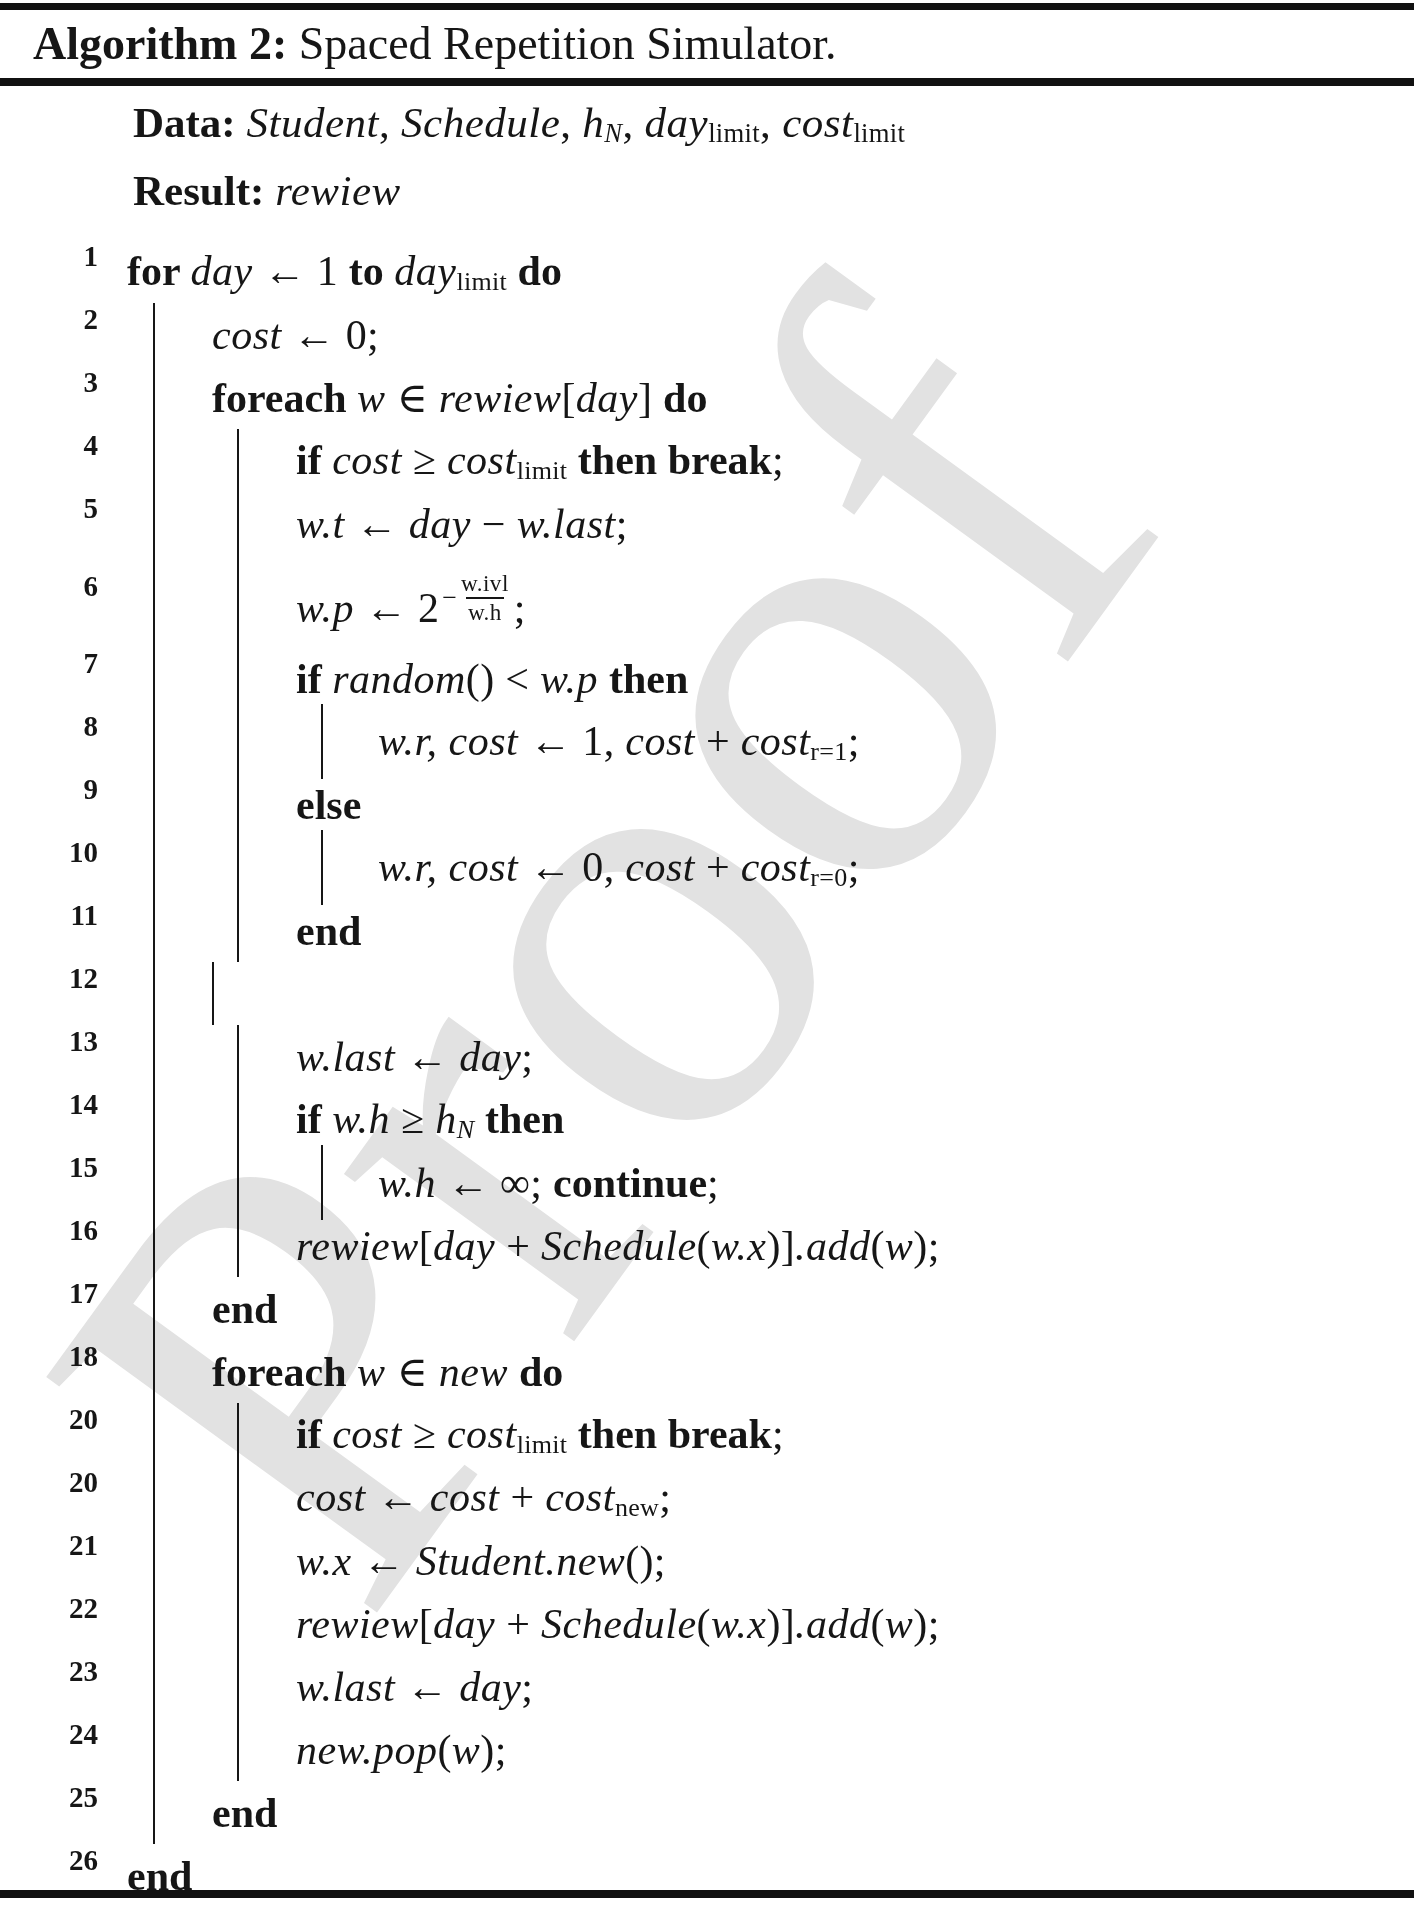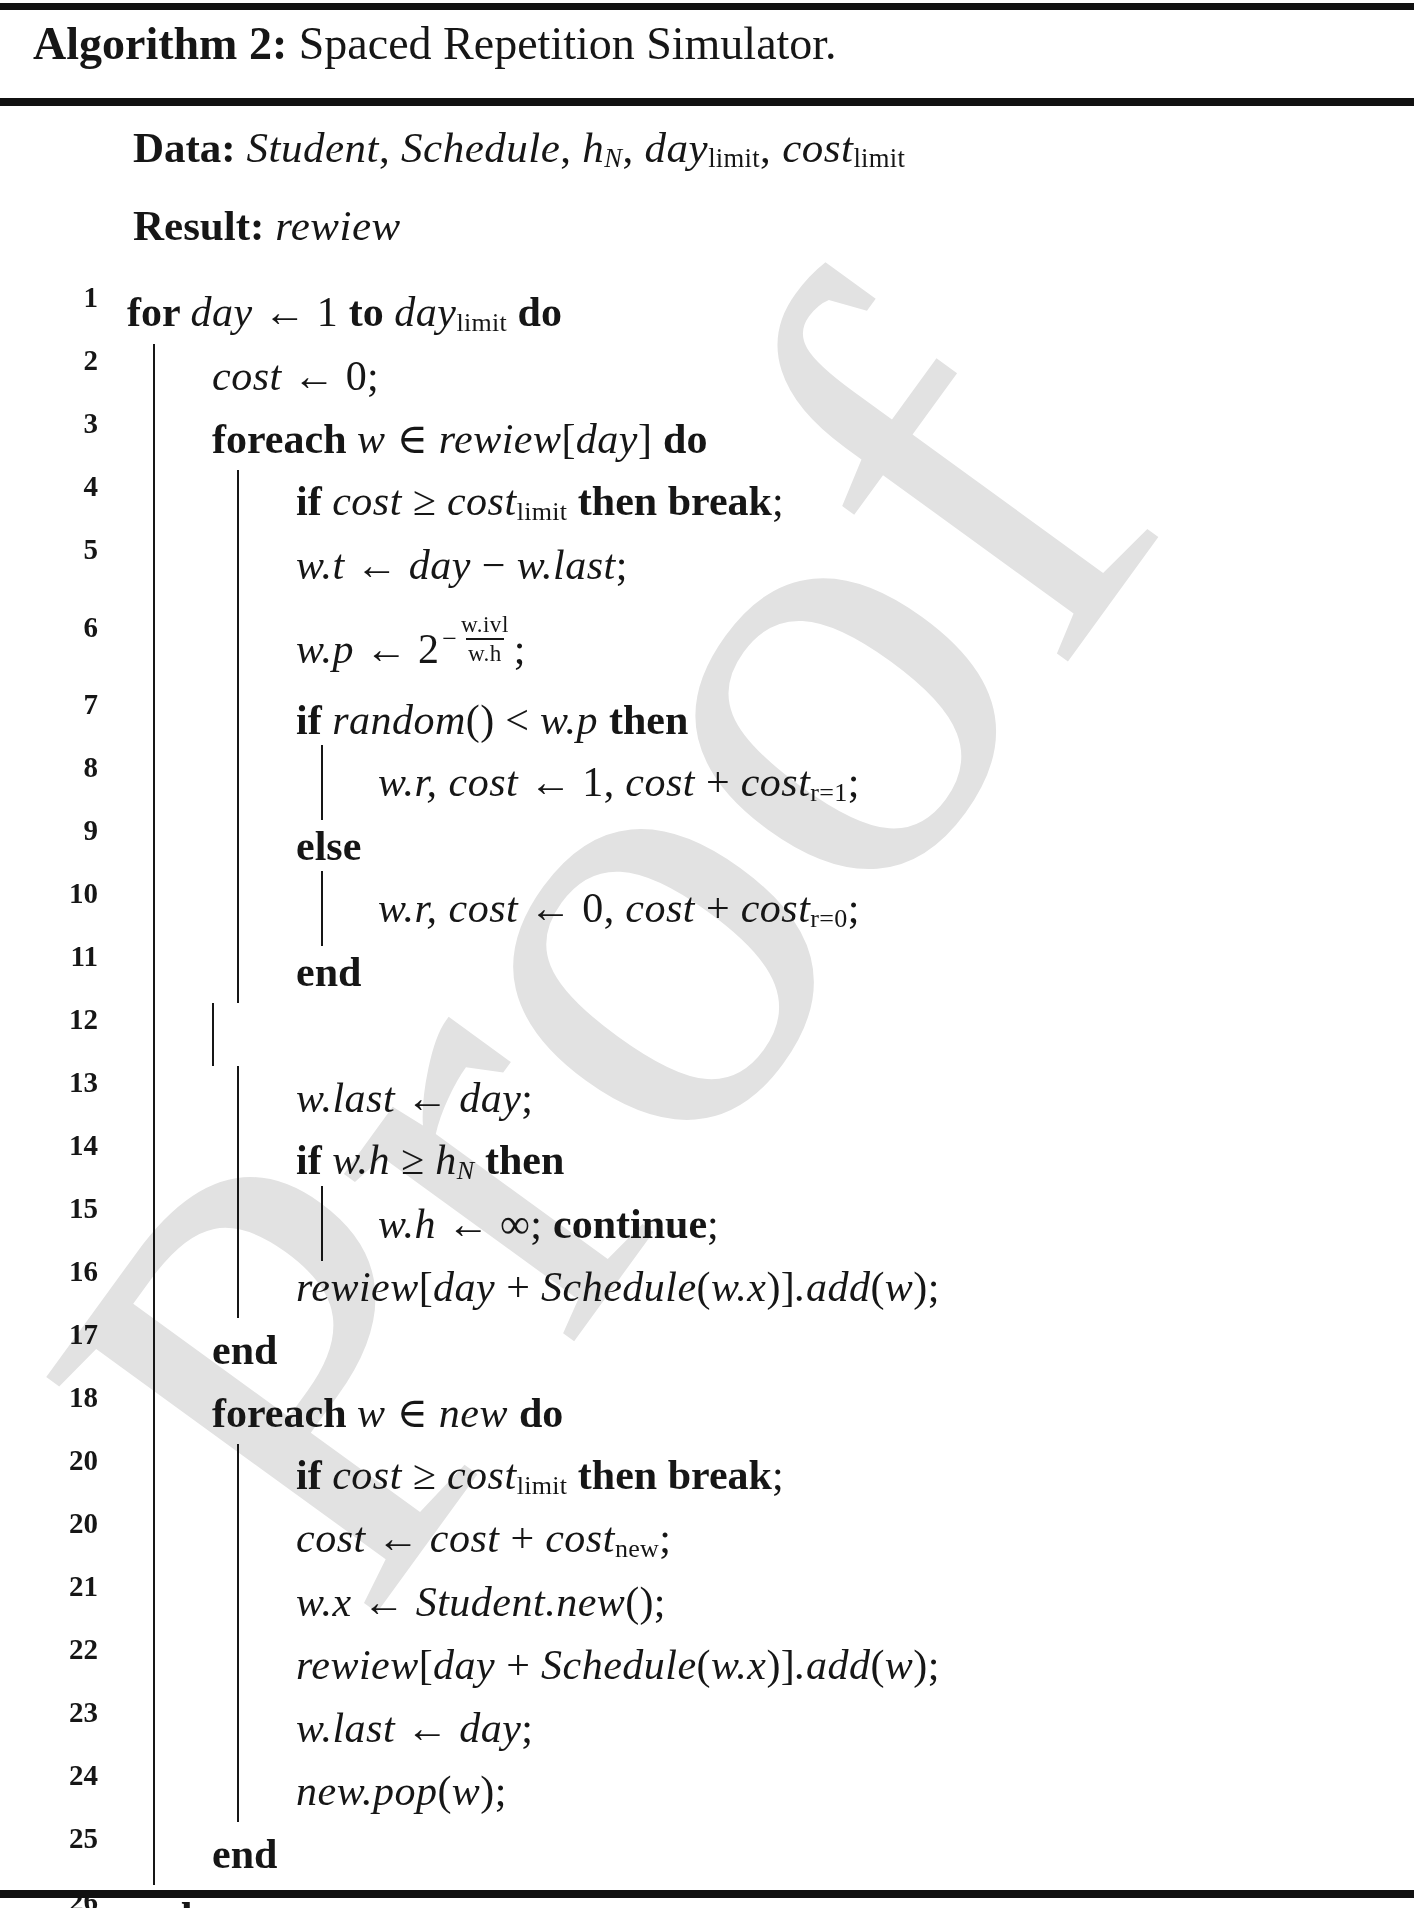--- a/index.html
+++ b/index.html
@@ -23,28 +23,28 @@
     user-select:none;
     line-height:1;
   }
   
   .algo{position:relative;z-index:1;}
   .rule{background:#111111;width:100%;}
   .rule-top{height:7px;margin-top:3px;}
   .rule-mid{height:8px;}
   .rule-bottom{position:absolute;left:0;top:1887px;height:8px;}
   .caption{
-    height:88px;line-height:68px;
+    height:68px;line-height:68px;
     padding-left:33px;
     font-size:46px;
     white-space:pre;
   }
   .caption .cap-label{font-weight:700;}
   .hdr{padding:8px 0 0 133px;}
-  .hdr-line{font-size:43px;line-height:68px;white-space:pre;}
+  .hdr-line{font-size:43px;line-height:57px;white-space:pre;}
   .hdr-label{font-weight:700;}
   
   .body{margin-top:6px;}
   .row{display:flex;align-items:center;height:63px;}
   .row.tall{height:92px;}
   .num{
     flex:0 0 98px;
     text-align:right;
     font-weight:700;
     font-size:29px;

